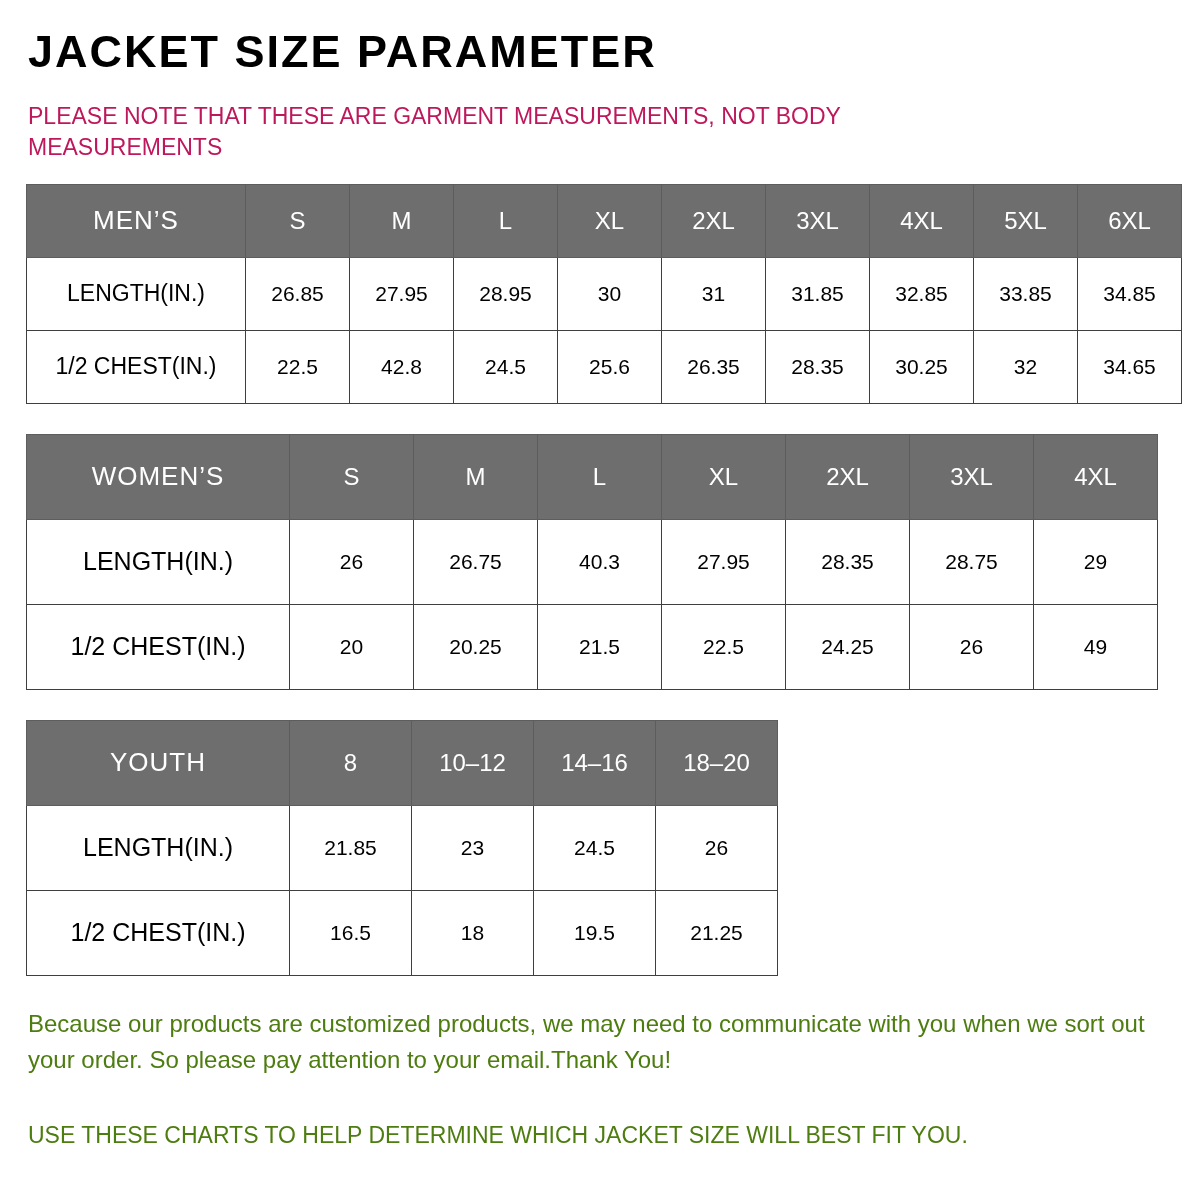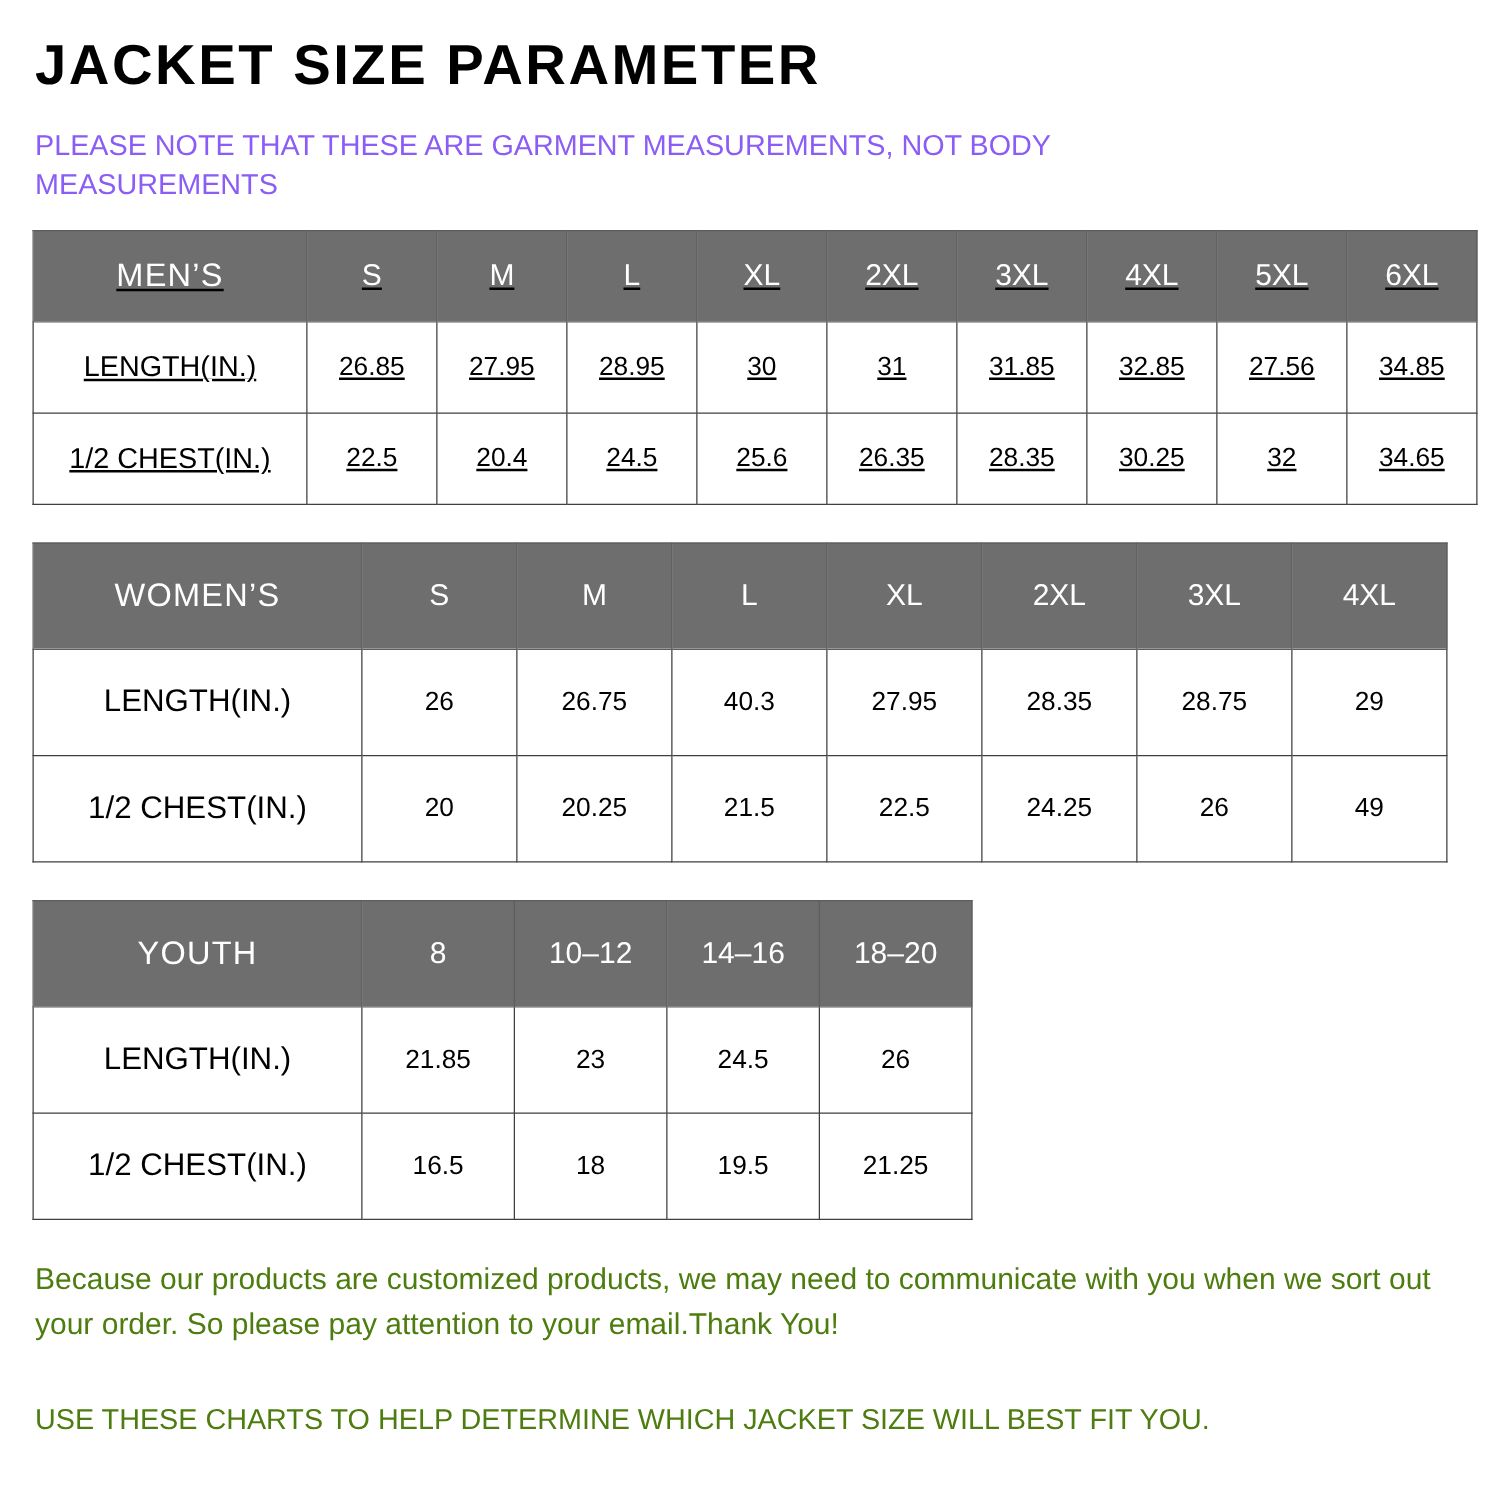--- a/index.html
+++ b/index.html
@@ -23,21 +23,21 @@
   }
   .title {
     font-size: 45px;
     font-weight: bold;
     letter-spacing: 2px;
     line-height: 1.05;
     margin: 0 0 26px 2px;
     color: #000;
   }
   .note {
-    color: #8b5cf6;
+    color: #be185d;
     font-size: 23px;
     line-height: 1.32;
     margin: 0 0 22px 2px;
     max-width: 950px;
   }
   table.size-table {
     border-collapse: collapse;
     table-layout: fixed;
     margin-bottom: 30px;
   }
@@ -60,21 +60,21 @@
     letter-spacing: 1px;
   }
   table.size-table tr.header-row td.size-cell {
     font-size: 24px;
   }
   td.label-cell {
     font-size: 24px;
   }
   
   .men-table { width: 1148px; }
-  .men-table tr { height: 73px; text-decoration: underline; }
+  .men-table tr { height: 73px; }
   .men-table tr.header-row { height: 73px; }
   .men-table td.label-cell { width: 218px; }
   .men-table td.size-cell { width: 103px; }
   .men-table tr.header-row td.label-cell { font-size: 25px; }
   .men-table tr.header-row td.size-cell { font-size: 23px; }
   .men-table td { font-size: 21px; }
   .men-table td.label-cell { font-size: 23px; }
 
   
   .women-table { width: 1126px; }
@@ -133,27 +133,27 @@
       </tr>
       <tr>
         <td class="label-cell">LENGTH(IN.)</td>
         <td class="size-cell">26.85</td>
         <td class="size-cell">27.95</td>
         <td class="size-cell">28.95</td>
         <td class="size-cell">30</td>
         <td class="size-cell">31</td>
         <td class="size-cell">31.85</td>
         <td class="size-cell">32.85</td>
-        <td class="size-cell">27.56</td>
+        <td class="size-cell">33.85</td>
         <td class="size-cell">34.85</td>
       </tr>
       <tr>
         <td class="label-cell">1/2 CHEST(IN.)</td>
         <td class="size-cell">22.5</td>
-        <td class="size-cell">20.4</td>
+        <td class="size-cell">42.8</td>
         <td class="size-cell">24.5</td>
         <td class="size-cell">25.6</td>
         <td class="size-cell">26.35</td>
         <td class="size-cell">28.35</td>
         <td class="size-cell">30.25</td>
         <td class="size-cell">32</td>
         <td class="size-cell">34.65</td>
       </tr>
     </tbody>
   </table>

